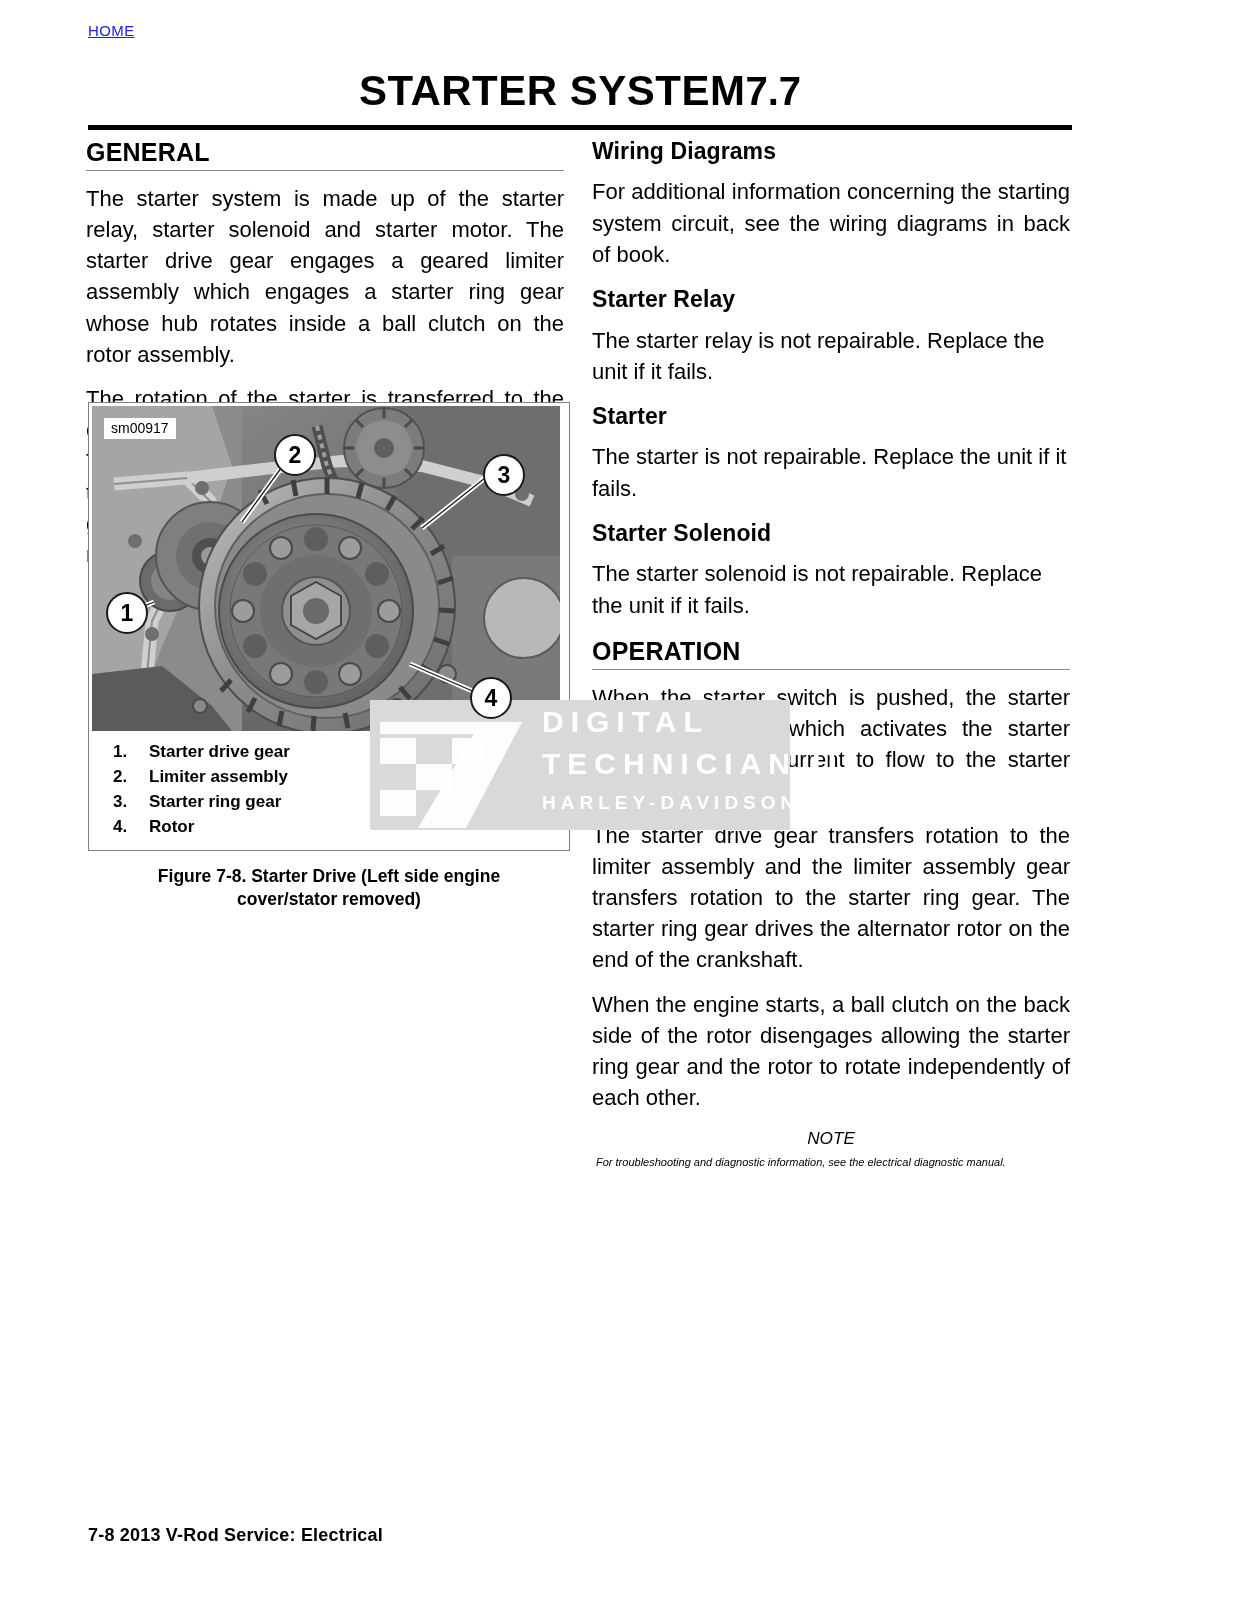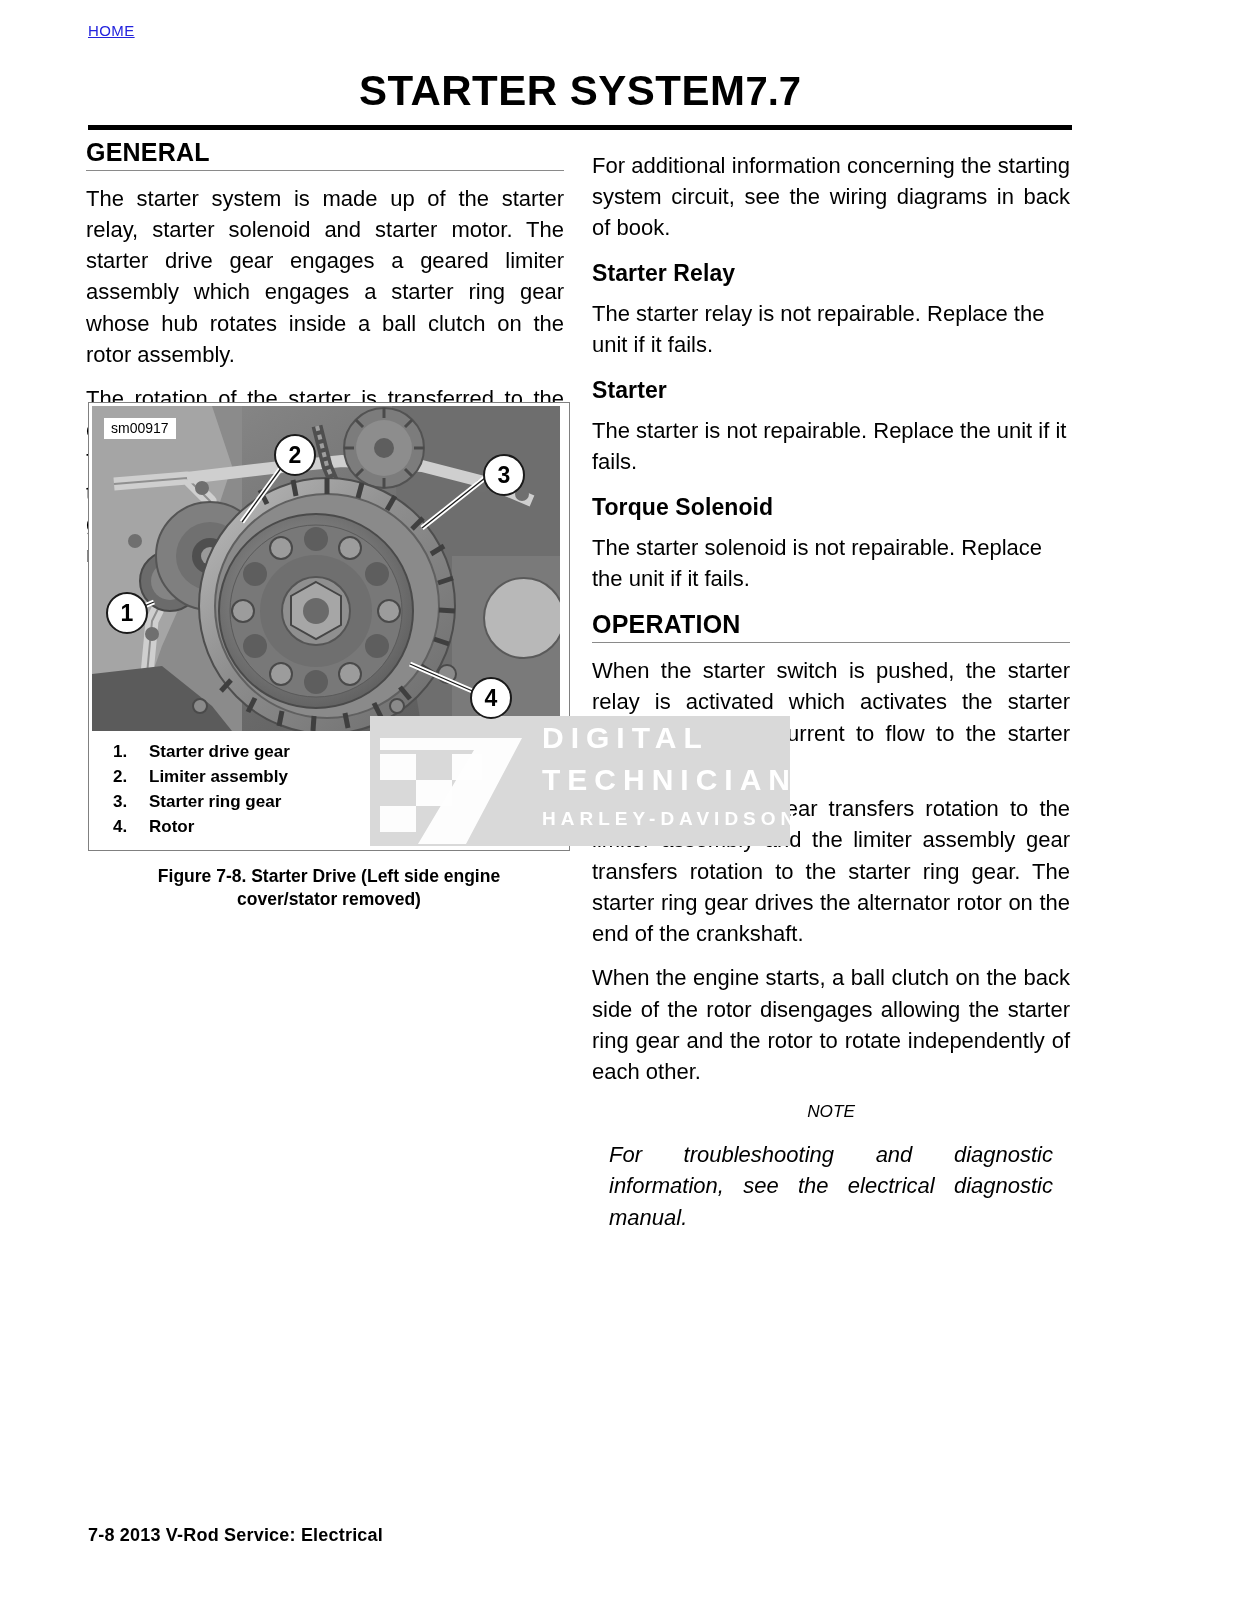--- a/index.html
+++ b/index.html
@@ -103,24 +103,24 @@
   p.body.last { margin-bottom: 0; }
   p.body.nojust { text-align: left; }
 
   .note-label {
     font-size: 17.2px;
     font-style: italic;
     text-align: center;
     margin: 14px 0 6px 0;
   }
   p.note-body {
-    font-size: 22px;
+    font-size: 11px;
     font-style: italic;
     line-height: 1.42;
-    margin: 17px;
+    margin: 4px;
     text-align: justify;
   }
 
   
   .figure {
     position: absolute;
     left: 88px;
     top: 402px;
     width: 482px;
   }
@@ -180,21 +180,21 @@
     font-weight: bold;
     text-align: center;
     line-height: 1.35;
     padding: 0 22px;
   }
 
   
   .watermark {
     position: absolute;
     left: 370px;
-    top: 716px;
+    top: 700px;
     width: 336px;
     height: 130px;
     z-index: 2;
     pointer-events: none;
   }
   .wm-bg {
     position: absolute;
     left: 0; top: 0;
     width: 420px; height: 130px;
     background: #d9d9d9;
@@ -426,29 +426,30 @@
         <rect x="10" y="90" width="36" height="26"></rect>
         <rect x="82" y="38" width="30" height="26"></rect>
       </g>
     </svg>
     <div class="wm-text wm-line1">DIGITAL</div>
     <div class="wm-text wm-line2">TECHNICIAN II</div>
     <div class="wm-text wm-line3">HARLEY-DAVIDSON</div>
   </div>
 
   <div class="col col-right">
+    <h3 class="sub-head" style="margin-top:0;">Wiring Diagrams</h3>
     <p class="body">For additional information concerning the starting system circuit, see the wiring diagrams in back of book.</p>
 
     <h3 class="sub-head">Starter Relay</h3>
     <p class="body nojust">The starter relay is not repairable. Replace the unit if it fails.</p>
 
     <h3 class="sub-head">Starter</h3>
     <p class="body nojust">The starter is not repairable. Replace the unit if it fails.</p>
 
-    <h3 class="sub-head">Torque Solenoid</h3>
+    <h3 class="sub-head">Starter Solenoid</h3>
     <p class="body nojust">The starter solenoid is not repairable. Replace the unit if it fails.</p>
 
     <h2 class="sec-head" style="margin-top:16px;">OPERATION</h2>
     <div class="sec-rule"></div>
     <p class="body">When the starter switch is pushed, the starter relay is activated which activates the starter solenoid allowing current to flow to the starter motor.</p>
     <p class="body">The starter drive gear transfers rotation to the limiter assembly and the limiter assembly gear transfers rotation to the starter ring gear. The starter ring gear drives the alternator rotor on the end of the crankshaft.</p>
     <p class="body last">When the engine starts, a ball clutch on the back side of the rotor disengages allowing the starter ring gear and the rotor to rotate independently of each other.</p>
 
     <div class="note-label">NOTE</div>
     <p class="note-body">For troubleshooting and diagnostic information, see the electrical diagnostic manual.</p>

